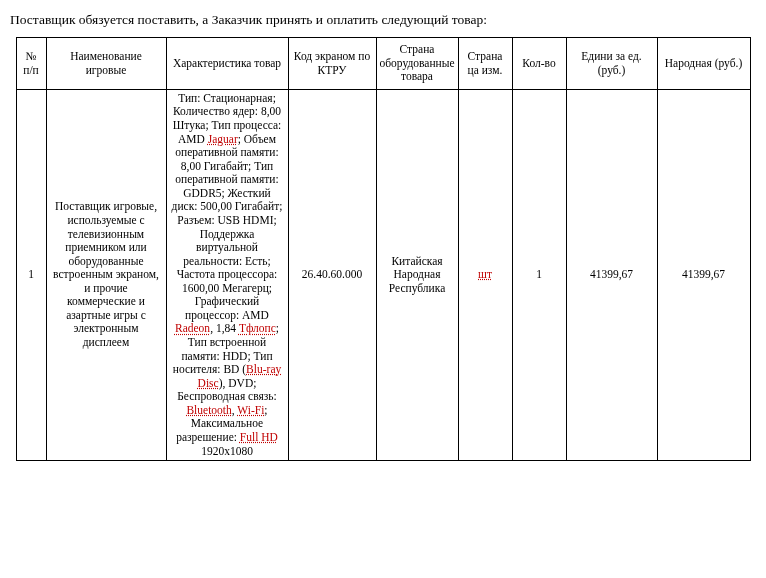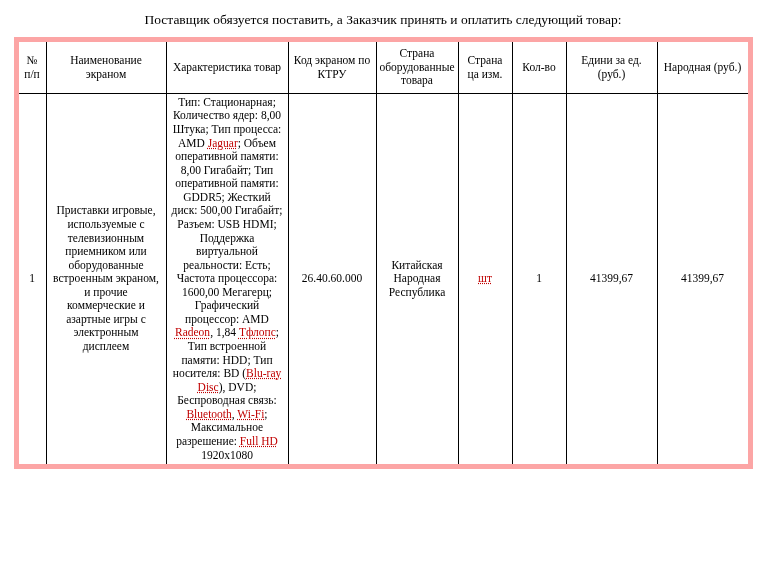--- a/index.html
+++ b/index.html
@@ -14,32 +14,32 @@
     color: #000000;
     overflow: hidden;
   }
   .page {
     position: relative;
     width: 766px;
     height: 578px;
     box-sizing: border-box;
   }
   .doc-title {
-    text-align: center;
+    text-align: left;
     font-size: 13.5px;
     font-family: "Liberation Serif", serif;
     padding: 12px 10px 9px 10px;
     line-height: 1.2;
   }
   table.goods {
     border-collapse: collapse;
     table-layout: fixed;
     margin: 0 auto;
     width: 734px;
-    border: 5px solid #fca5a5;
+    border: 1px solid #fca5a5;
   }
   table.goods td, table.goods th {
     border: 1px solid #000;
     vertical-align: middle;
     text-align: center;
     font-size: 11.5px;
     font-family: "Liberation Serif", serif;
     padding: 2px 3px;
     line-height: 1.18;
     font-weight: normal;
@@ -100,34 +100,34 @@
       <col class="col-ktru">
       <col class="col-country">
       <col class="col-unit">
       <col class="col-qty">
       <col class="col-price">
       <col class="col-cost">
     </colgroup>
     <thead>
       <tr>
         <td>№ п/п</td>
-        <td>Наименование экраном</td>
+        <td>Наименование игровые</td>
         <td>Характеристика товар</td>
         <td>Код экраном по КТРУ</td>
         <td>Страна оборудованные товара</td>
         <td>Страна ца изм.</td>
         <td>Кол-во</td>
         <td>Едини за ед. (руб.)</td>
         <td>Народная (руб.)</td>
       </tr>
     </thead>
     <tbody>
       <tr>
         <td class="cell-body">1</td>
-        <td class="cell-body name-cell">Приставки игровые, используемые с телевизионным приемником или оборудованные встроенным экраном, и прочие коммерческие и азартные игры с электронным дисплеем</td>
+        <td class="cell-body name-cell">Поставщик игровые, используемые с телевизионным приемником или оборудованные встроенным экраном, и прочие коммерческие и азартные игры с электронным дисплеем</td>
         <td class="cell-body char-cell">Тип: Стационарная; Количество ядер: 8,00 Штука; Тип процесса: AMD <span class="spell-red">Jaguar</span>; Объем оперативной памяти: 8,00 Гигабайт; Тип оперативной памяти: GDDR5; Жесткий диск: 500,00 Гигабайт; Разъем: USB HDMI; Поддержка виртуальной реальности: Есть; Частота процессора: 1600,00 Мегагерц; Графический процессор: AMD <span class="spell-red">Radeon</span>, 1,84 <span class="spell-red">Тфлопс</span>; Тип встроенной памяти: HDD; Тип носителя: BD (<span class="spell-red">Blu-ray Disc</span>), DVD; Беспроводная связь: <span class="spell-red">Bluetooth</span>, <span class="spell-red">Wi-Fi</span>; Максимальное разрешение: <span class="spell-red">Full HD</span> 1920x1080</td>
         <td class="cell-body">26.40.60.000</td>
         <td class="cell-body">Китайская Народная Республика</td>
         <td class="cell-body"><span class="unit-mark">шт</span></td>
         <td class="cell-body">1</td>
         <td class="cell-body">41399,67</td>
         <td class="cell-body">41399,67</td>
       </tr>
     </tbody>
   </table>

